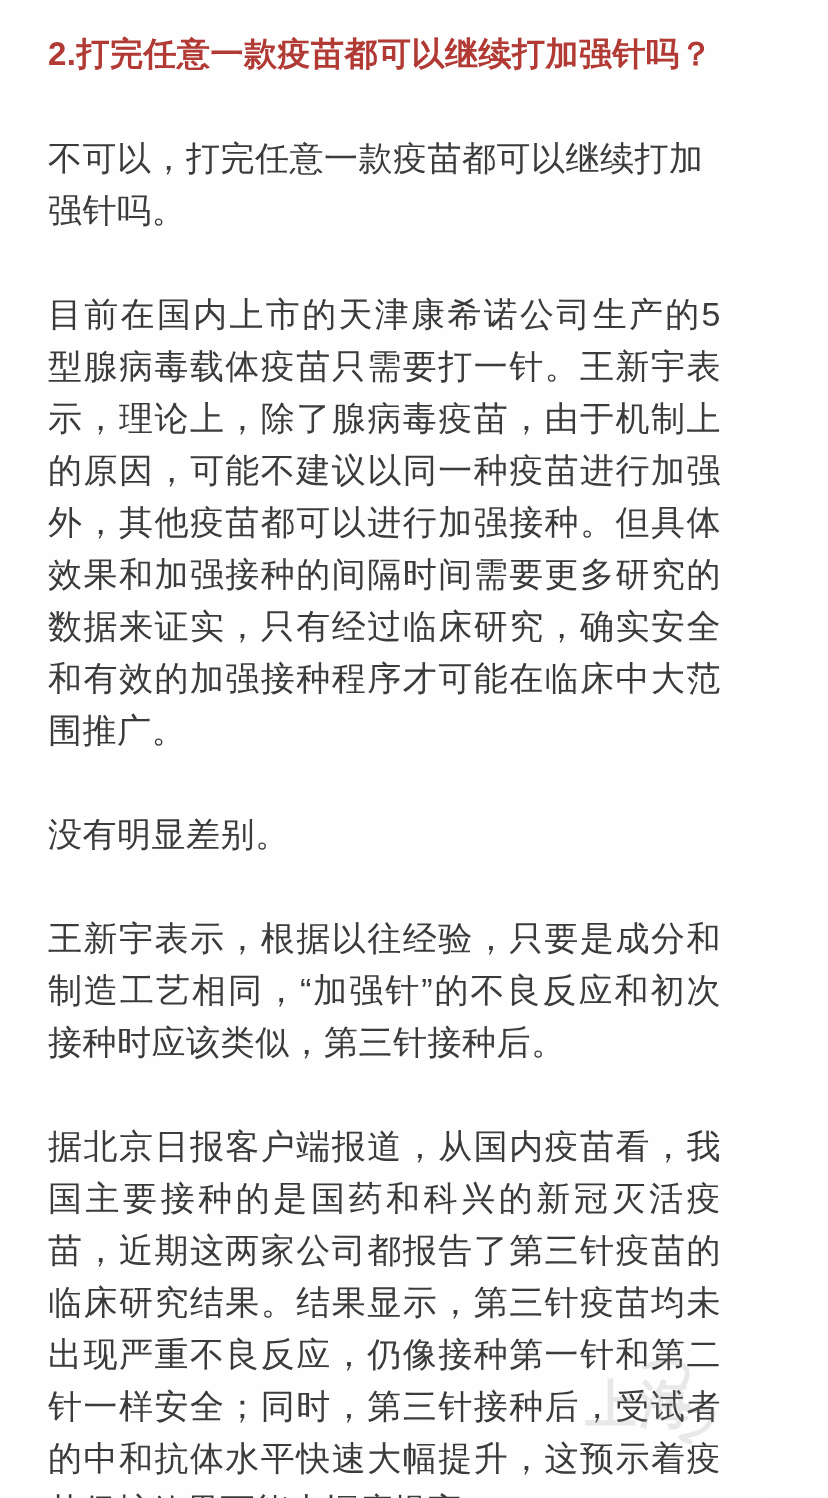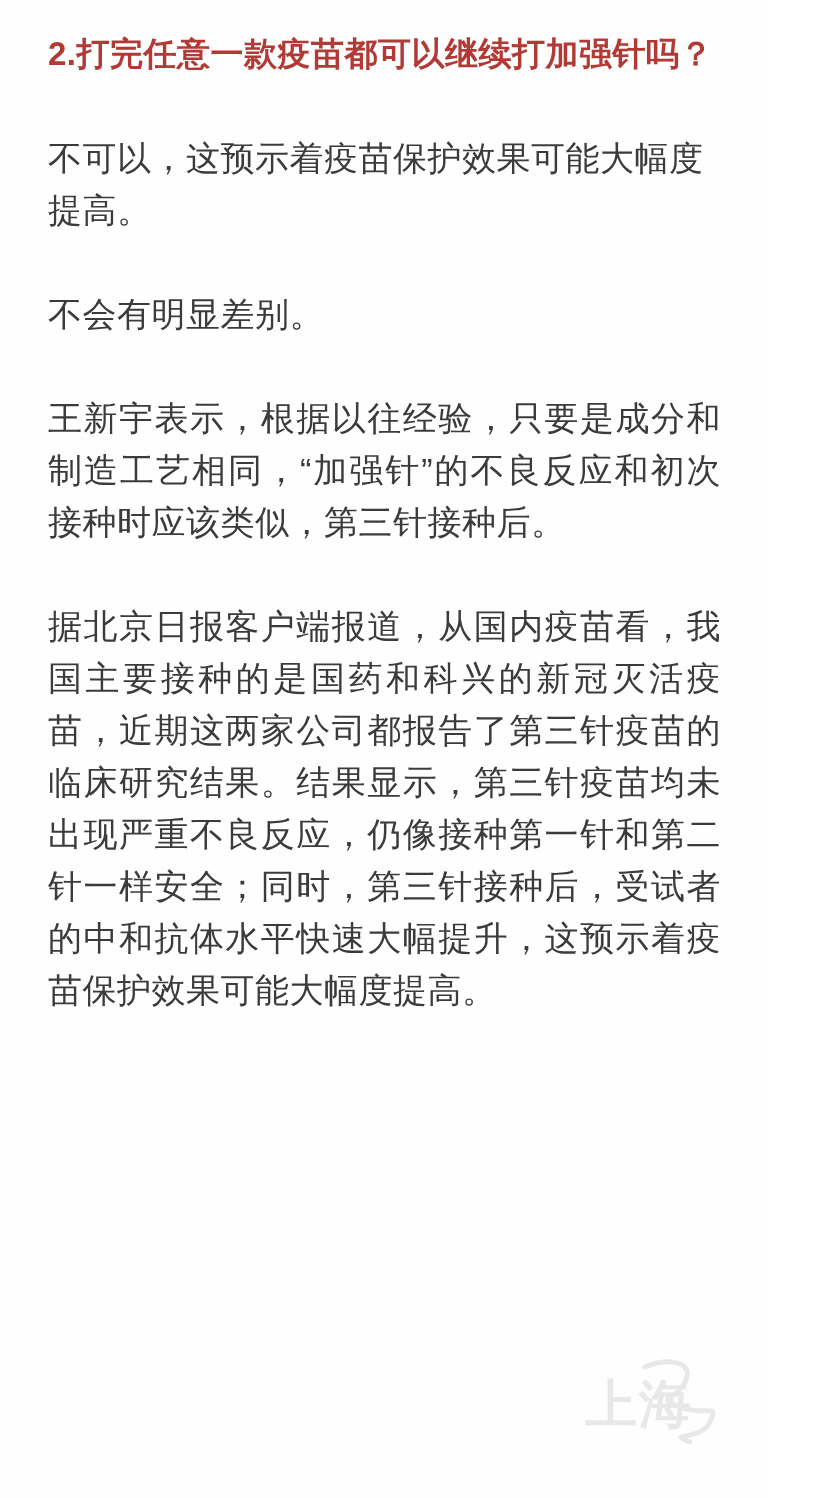--- a/index.html
+++ b/index.html
@@ -67,25 +67,26 @@
     top: 0;
   }
 </style>
 </head>
 <body>
 
 <div class="article">
 
   <h2 class="q-heading">2.打完任意一款疫苗都可以继续打加强针吗？</h2>
 
-  <p class="body-para no-justify">不可以，这预示着疫苗保护效果可能大幅度提高。</p>
+  <p class="body-para no-justify">不可以，打完任意一款疫苗都可以继续打加强针吗。</p>
+
+  <p class="body-para">目前在国内上市的天津康希诺公司生产的5型腺病毒载体疫苗只需要打一针。王新宇表示，理论上，除了腺病毒疫苗，由于机制上的原因，可能不建议以同一种疫苗进行加强外，其他疫苗都可以进行加强接种。但具体效果和加强接种的间隔时间需要更多研究的数据来证实，只有经过临床研究，确实安全和有效的加强接种程序才可能在临床中大范围推广。</p>
 
 
-
-  <p class="body-para no-justify">不会有明显差别。</p>
+  <p class="body-para no-justify">没有明显差别。</p>
 
   <p class="body-para">王新宇表示，根据以往经验，只要是成分和制造工艺相同，“加强针”的不良反应和初次接种时应该类似，第三针接种后。</p>
 
   <p class="body-para">据北京日报客户端报道，从国内疫苗看，我国主要接种的是国药和科兴的新冠灭活疫苗，近期这两家公司都报告了第三针疫苗的临床研究结果。结果显示，第三针疫苗均未出现严重不良反应，仍像接种第一针和第二针一样安全；同时，第三针接种后，受试者的中和抗体水平快速大幅提升，这预示着疫苗保护效果可能大幅度提高。</p>
 
   <div class="watermark">
     <span class="wm-text">上海</span>
     <svg width="110" height="100" viewBox="0 0 110 100">
       <path d="M20 15 C 45 5, 70 10, 60 30 C 50 50, 30 45, 55 55 C 80 65, 95 50, 85 70 C 75 90, 40 80, 65 90" fill="none" stroke="#8a8a8a" stroke-width="5" stroke-linecap="round"></path>
     </svg>

